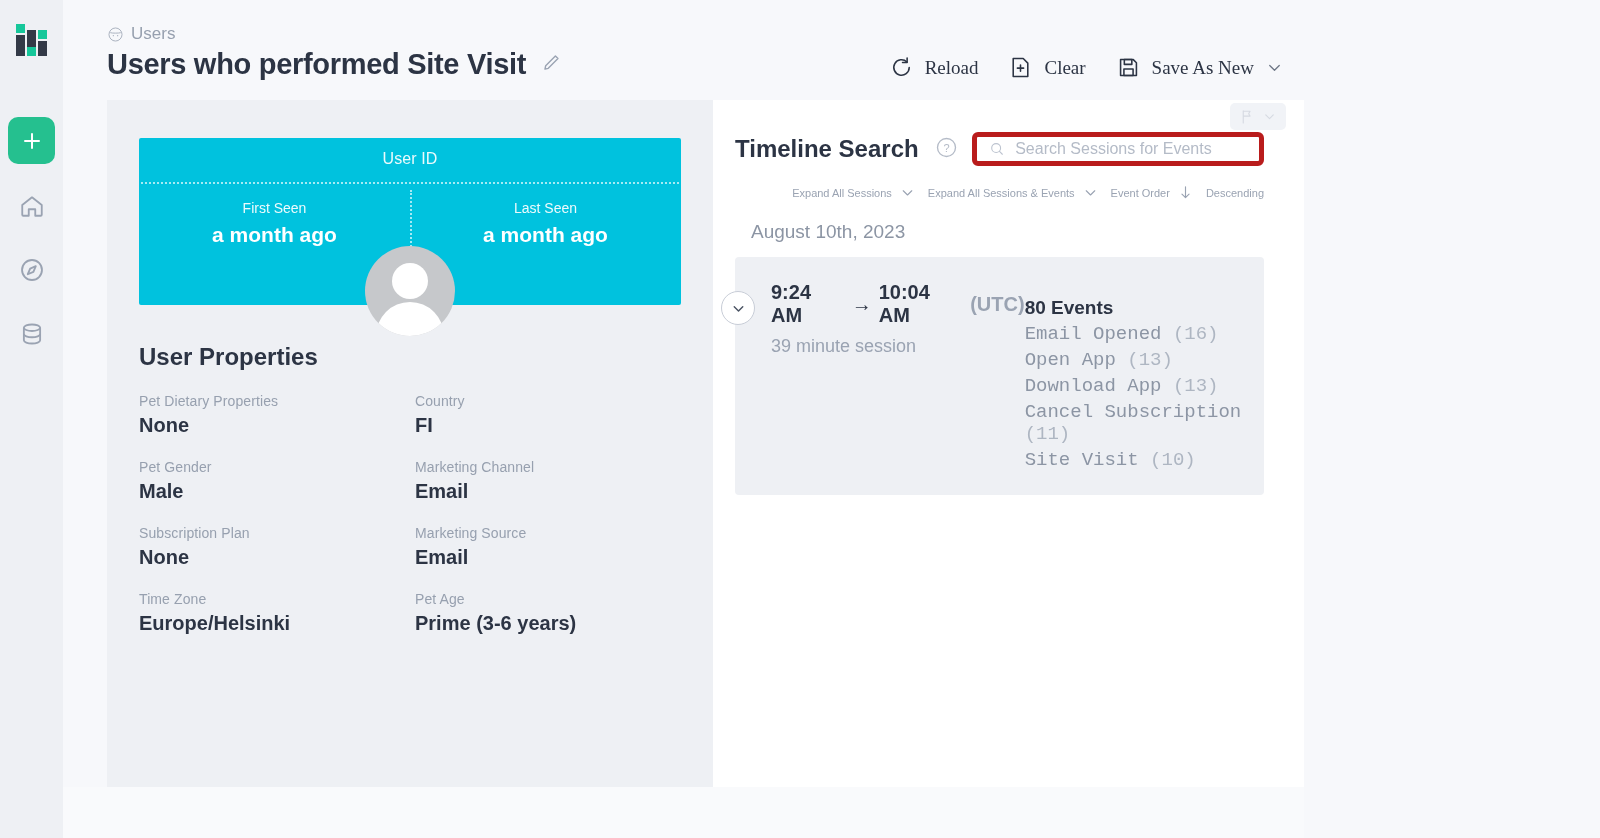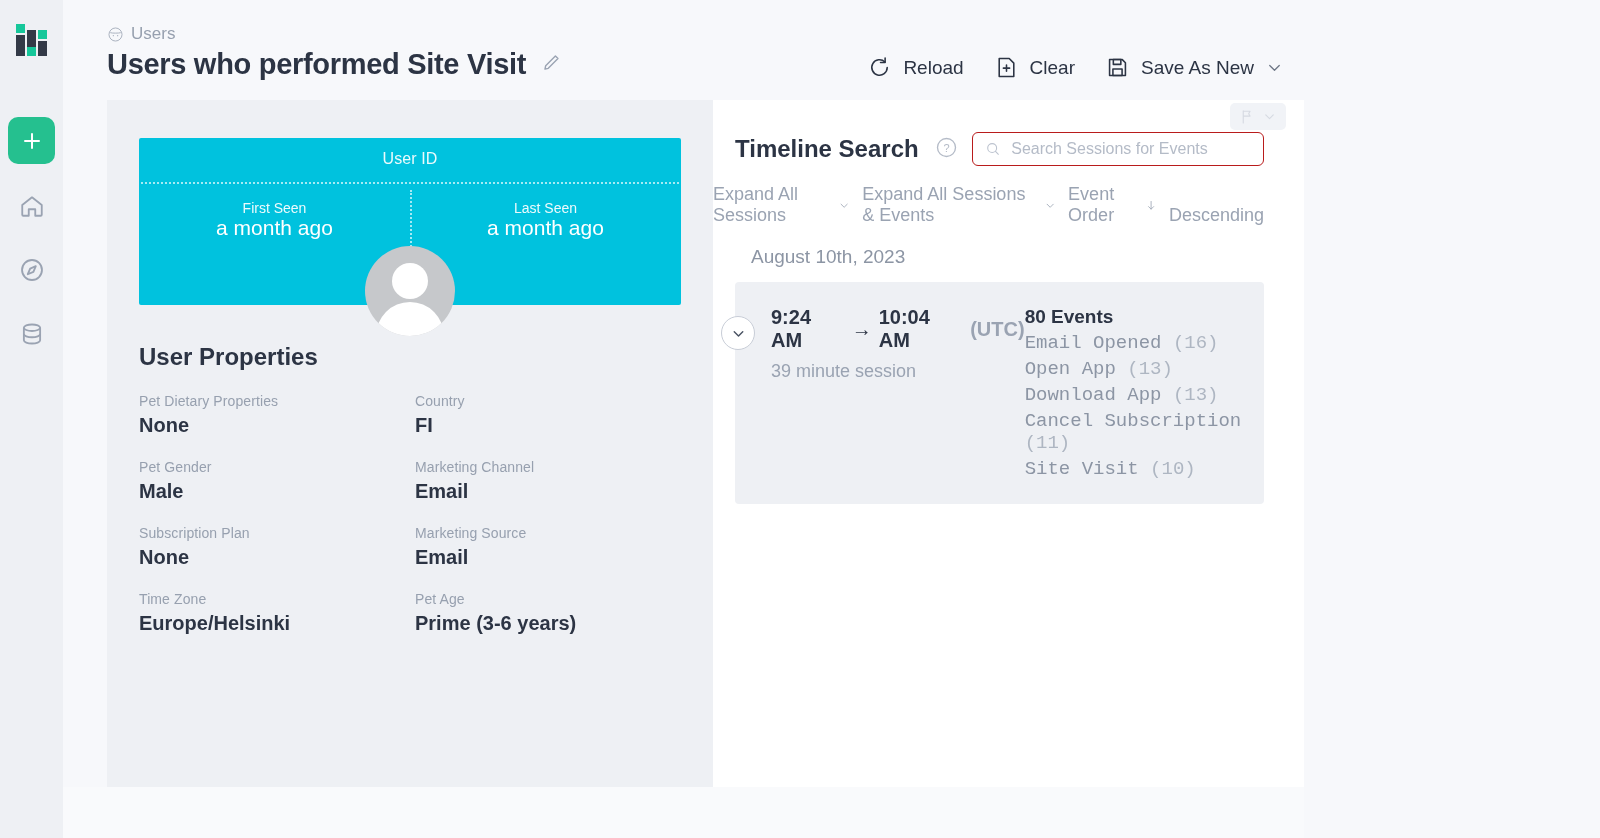--- a/index.html
+++ b/index.html
@@ -50,21 +50,21 @@
   .page-title-row {
     position: absolute; left: 44px; top: 48px;
     display: flex; align-items: center; gap: 14px;
   }
   .page-title { font-size: 29px; font-weight: bold; color: #2c3444; letter-spacing: -0.3px; }
   .edit-pencil { cursor: pointer; }
   .edit-pencil svg { stroke: #9aa3b2; fill: none; stroke-width: 1.5; }
 
   .top-actions {
     position: absolute; right: 20px; top: 55px;
-    display: flex; align-items: center; gap: 30px;
+    display: flex; align-items: center; gap: 30px; font-family: Liberation Serif, serif;
   }
   .act { display: flex; align-items: center; gap: 11px; cursor: pointer; color: #2c3444; font-size: 19px; }
   .act svg { stroke: #2c3444; fill: none; stroke-width: 1.5; }
   .act .chev { stroke: #6d7685; stroke-width: 1.6; }
 
   
   .body { flex: 1; display: flex; padding-left: 44px; position: relative; }
 
   .left-panel {
     width: 606px; flex: 0 0 606px; background: #eef0f4;
@@ -78,21 +78,21 @@
   .idcard-top { padding: 12px 0 14px; text-align: center; }
   .id-label { color: #ffffff; font-size: 16px; opacity: .92; letter-spacing: .1px; }
   .id-value {
     color: #ffffff; font-size: 27px; font-weight: bold; margin-top: 2px;
     letter-spacing: -0.4px; white-space: nowrap;
   }
   .id-divider { border-top: 2px dotted rgba(255,255,255,.65); margin: 0 2px; }
   .idcard-bottom { display: flex; height: 90px; position: relative; }
   .seen-col { flex: 1; text-align: center; padding-top: 16px; }
   .seen-label { color: #ffffff; font-size: 14px; opacity: .93; }
-  .seen-value { color: #ffffff; font-size: 21px; font-weight: normal; }
+  .seen-value { color: #ffffff; font-size: 21px; font-weight: bold; margin-top: 7px; }
   .v-divider {
     position: absolute; left: 50%; top: 6px; bottom: 0; width: 0;
     border-left: 2px dotted rgba(255,255,255,.65);
   }
   .avatar {
     position: absolute; left: 50%; transform: translateX(-50%);
     top: 108px; width: 90px; height: 90px; border-radius: 50%;
     background: #c6c8cb; overflow: hidden; z-index: 3;
   }
   .avatar .head {
@@ -125,33 +125,33 @@
 
   .ts-head {
     display: flex; align-items: center; padding: 32px 40px 0 22px;
   }
   .ts-title { font-size: 24px; font-weight: bold; color: #2c3444; }
   .ts-right { margin-left: auto; display: flex; align-items: center; gap: 14px; }
   .help-btn { cursor: pointer; }
   .help-btn svg { stroke: #b4bbc7; fill: none; stroke-width: 1.4; }
   .help-btn text { fill: #b4bbc7; stroke: none; }
   .search-box {
-    width: 292px; height: 34px; border: 1px solid #b91c1c; border-radius: 6px;
+    width: 292px; height: 34px; border: 5px solid #b91c1c; border-radius: 6px;
     display: flex; align-items: center; gap: 10px; padding: 0 12px; cursor: text;
   }
   .search-box svg { stroke: #bcc3cf; fill: none; stroke-width: 1.6; }
   .search-box input {
     border: none; outline: none; font-size: 16px; color: #2c3444;
     font-family: "Liberation Sans", sans-serif; width: 100%; background: transparent;
   }
   .search-box input::placeholder { color: #b4bbc7; }
 
   .ts-controls {
-    display: flex; align-items: flex-end; justify-content: flex-end;
-    gap: 12px; padding: 18px 40px 0 0; color: #9aa3b2; font-size: 18px;
+    display: flex; align-items: center; justify-content: flex-end;
+    gap: 12px; padding: 18px 40px 0 0; color: #9aa3b2; font-size: 11px;
   }
   .ctrl { display: flex; align-items: center; gap: 7px; cursor: pointer; }
   .ctrl svg { stroke: #9aa3b2; fill: none; stroke-width: 1.6; }
 
   .ts-date { padding: 20px 0 0 38px; color: #8c95a4; font-size: 19px; }
 
   .session-wrap { position: relative; padding: 14px 40px 0 22px; }
   .session-card {
     background: #eef0f4; border-radius: 4px; min-height: 130px;
     display: flex; padding: 24px 8px 24px 36px;
@@ -161,21 +161,21 @@
     width: 34px; height: 34px; border-radius: 50%;
     background: #ffffff; border: 1.5px solid #c8cdd7;
     display: flex; align-items: center; justify-content: center; cursor: pointer;
   }
   .expand-circle svg { stroke: #4a5363; fill: none; stroke-width: 2; }
   .sess-left { width: 300px; }
   .sess-time { font-size: 20px; font-weight: bold; color: #2c3444; display: flex; align-items: center; gap: 7px; }
   .sess-time .utc { color: #9aa3b2; font-weight: bold; }
   .sess-dur { margin-top: 9px; font-size: 18px; color: #9aa3b2; }
   .sess-right { padding-left: 0; }
-  .ev-total { font-size: 19px; font-weight: bold; color: #2c3444; }
+  .ev-total { font-size: 19px; font-weight: bold; color: #2c3444; margin-top: 16px; }
   .ev-row { margin-top: 4px; font-size: 19px; color: #8c95a4; font-family: Liberation Mono, monospace; }
   .ev-row .cnt { color: #aeb6c2; }
 
   .footer-strip {
     position: absolute; left: 0; right: 0; bottom: 0; height: 51px; background: #f9fafc;
   }
 </style>
 </head>
 <body>
 

